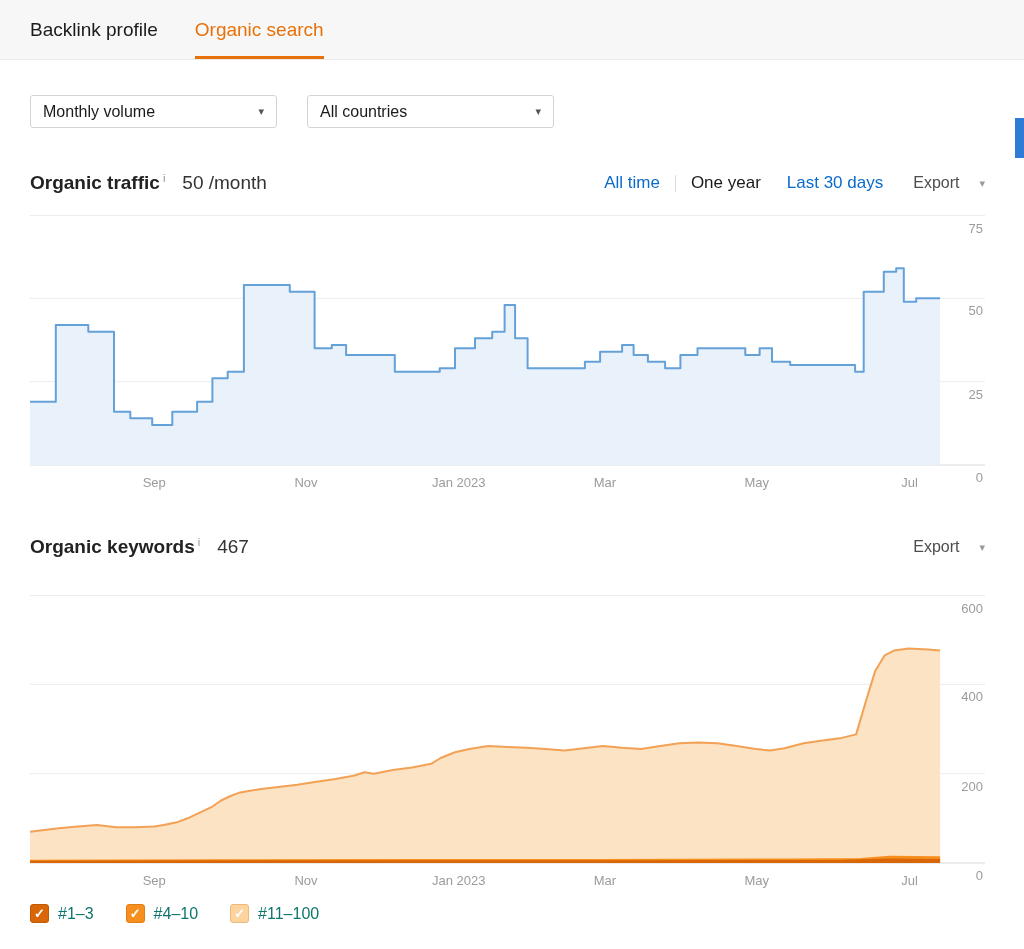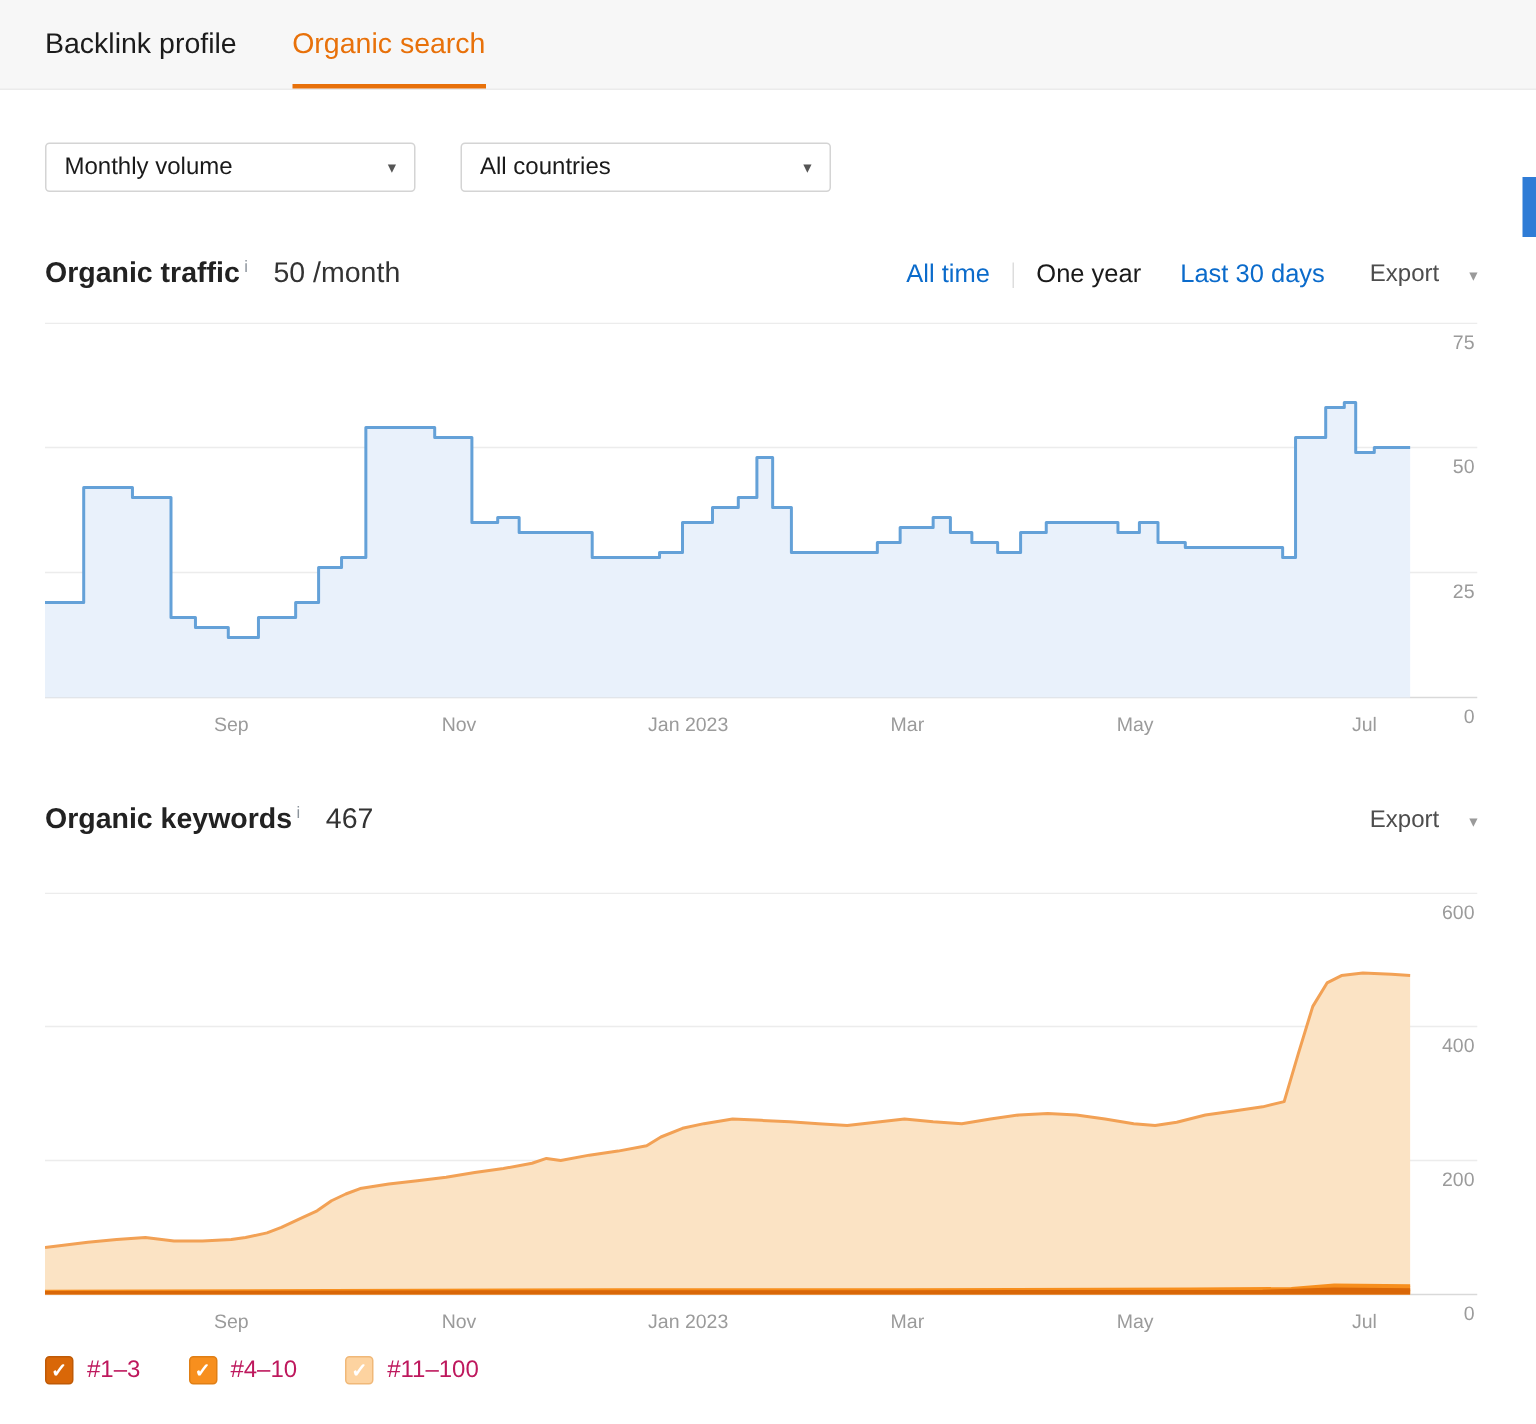--- a/index.html
+++ b/index.html
@@ -46,21 +46,21 @@
   #chart-traffic { top:215px; height:280px; }
   #chart-keywords { top:595px; height:298px; }
   .chart-wrap svg { display:block; }
   svg text { font-family:"Liberation Sans", sans-serif; }
 
   
   .legend { position:absolute; left:30px; top:904px; display:flex; align-items:center; gap:32px; }
   .legend-item { display:flex; align-items:center; gap:9px; cursor:pointer; }
   .checkbox { width:19px; height:19px; border-radius:3px; display:flex; align-items:center;
               justify-content:center; color:#fff; font-size:13px; font-weight:700; border:1px solid transparent; }
-  .legend-label { font-size:16px; color:#be185d; }
+  .legend-label { font-size:16px; color:#0f766e; }
 </style>
 </head>
 <body>
 
 <div class="tabbar">
   <div class="tab">Backlink profile</div>
   <div class="tab active">Organic search</div>
 </div>
 
 <div class="scroll-thumb"></div>

